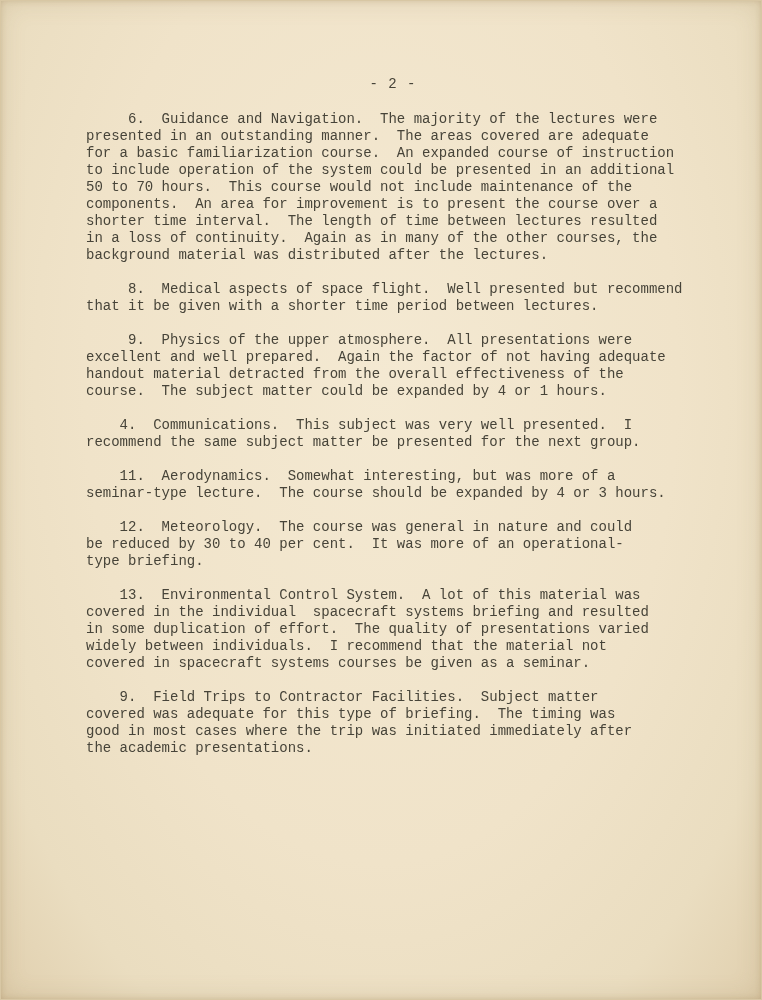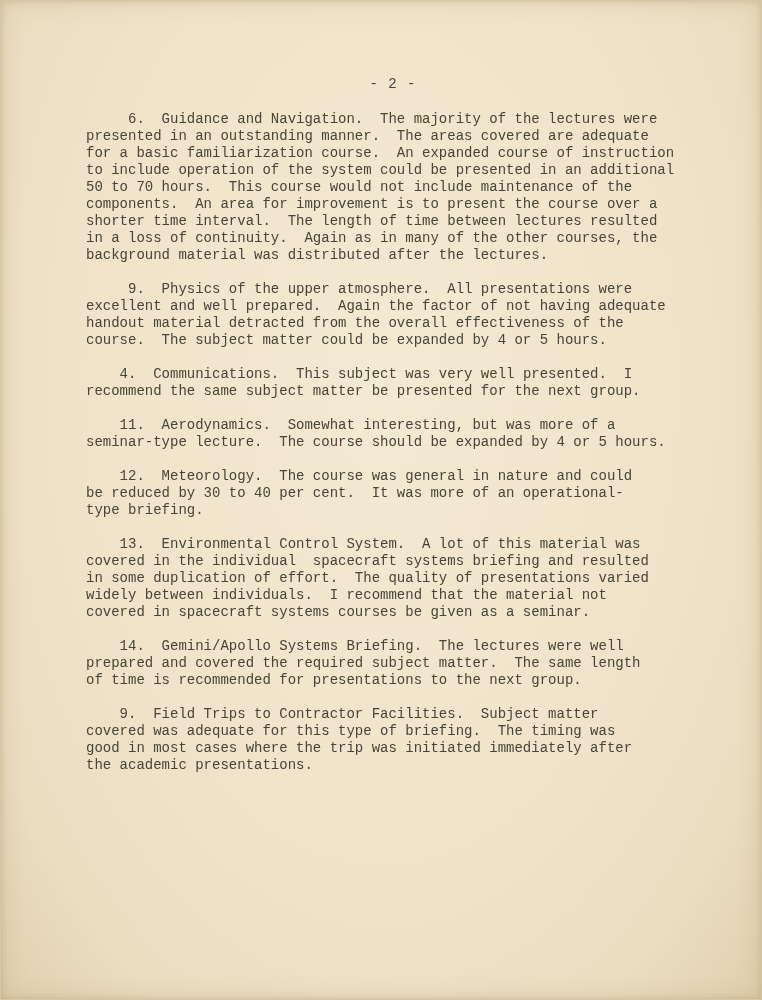--- a/index.html
+++ b/index.html
@@ -49,37 +49,36 @@
     <div class="page-number">- 2 -</div>
     <p class="para">     6.  Guidance and Navigation.  The majority of the lectures were
 presented in an outstanding manner.  The areas covered are adequate
 for a basic familiarization course.  An expanded course of instruction
 to include operation of the system could be presented in an additional
 50 to 70 hours.  This course would not include maintenance of the
 components.  An area for improvement is to present the course over a
 shorter time interval.  The length of time between lectures resulted
 in a loss of continuity.  Again as in many of the other courses, the
 background material was distributed after the lectures.</p>
+    <p class="para">     8.  Medical aspects of space flight.  Well presented but recommend
+that it be given with a shorter time period between lectures.</p>
     <p class="para">     9.  Physics of the upper atmosphere.  All presentations were
 excellent and well prepared.  Again the factor of not having adequate
 handout material detracted from the overall effectiveness of the
-course.  The subject matter could be expanded by 4 or 5 hours.</p>
+course.  The subject matter could be expanded by 4 or 1 hours.</p>
     <p class="para">    4.  Communications.  This subject was very well presented.  I
 recommend the same subject matter be presented for the next group.</p>
     <p class="para">    11.  Aerodynamics.  Somewhat interesting, but was more of a
-seminar-type lecture.  The course should be expanded by 4 or 5 hours.</p>
+seminar-type lecture.  The course should be expanded by 4 or 3 hours.</p>
     <p class="para">    12.  Meteorology.  The course was general in nature and could
 be reduced by 30 to 40 per cent.  It was more of an operational-
 type briefing.</p>
     <p class="para">    13.  Environmental Control System.  A lot of this material was
 covered in the individual  spacecraft systems briefing and resulted
 in some duplication of effort.  The quality of presentations varied
 widely between individuals.  I recommend that the material not
 covered in spacecraft systems courses be given as a seminar.</p>
-    <p class="para">    14.  Gemini/Apollo Systems Briefing.  The lectures were well
-prepared and covered the required subject matter.  The same length
-of time is recommended for presentations to the next group.</p>
     <p class="para">    9.  Field Trips to Contractor Facilities.  Subject matter
 covered was adequate for this type of briefing.  The timing was
 good in most cases where the trip was initiated immediately after
 the academic presentations.</p>
   </div>
 </div>
 
 </body></html>

